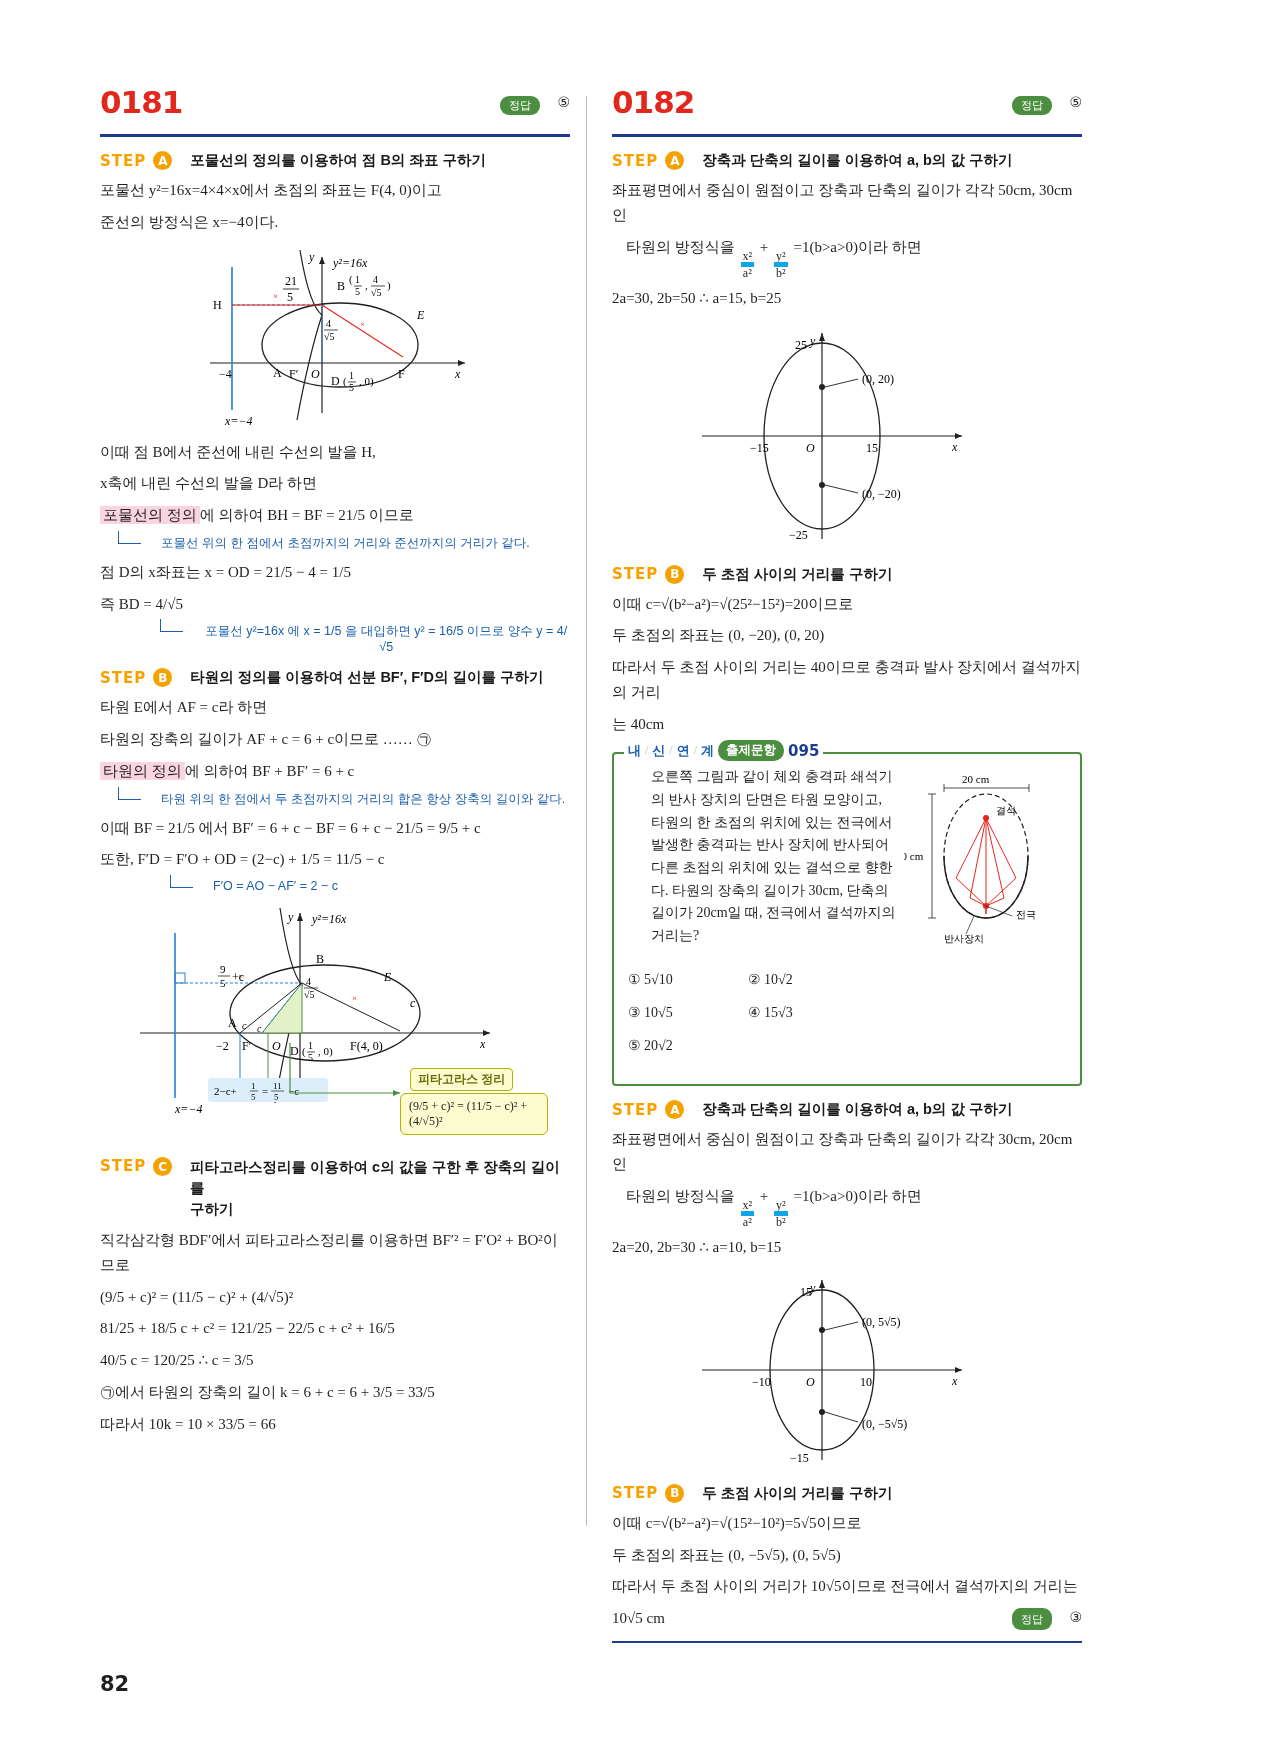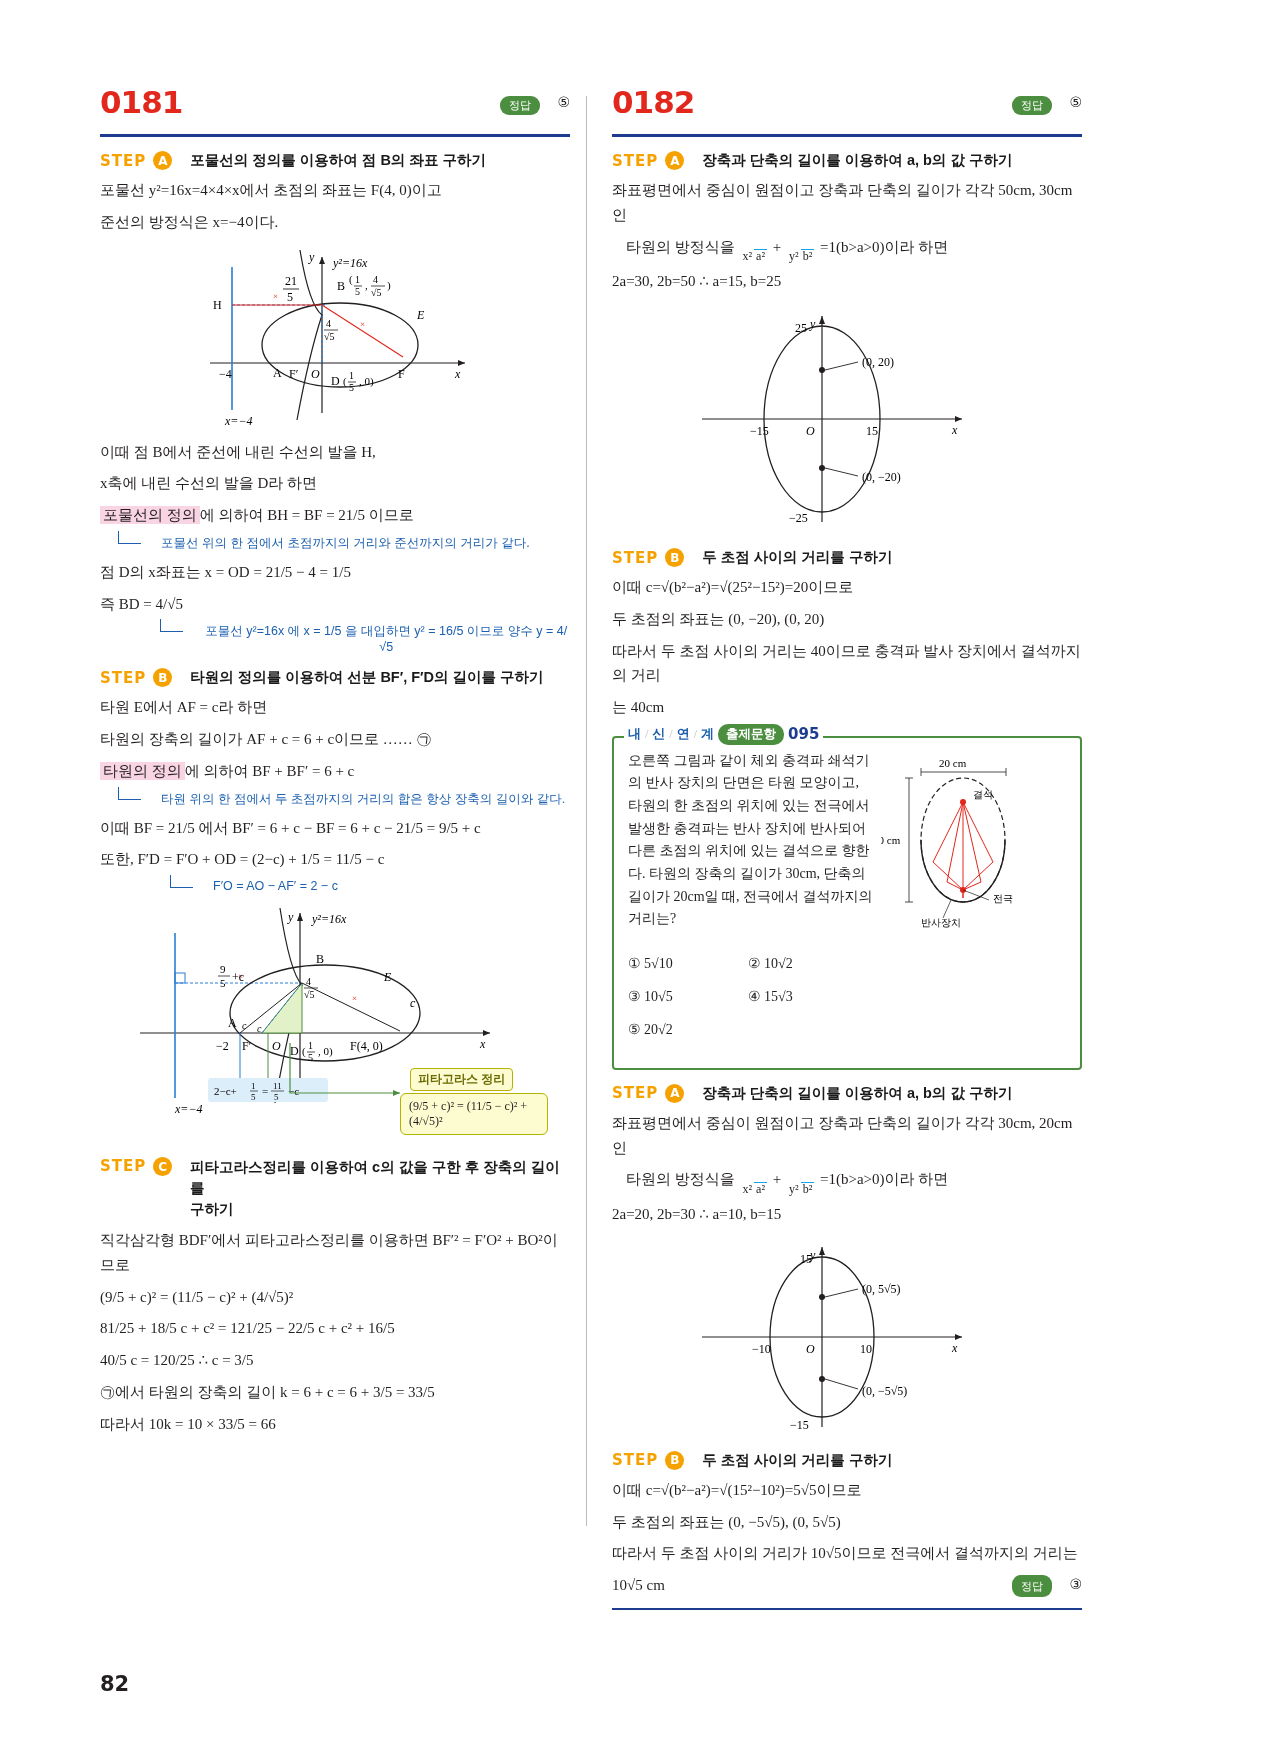--- a/index.html
+++ b/index.html
@@ -28,33 +28,33 @@
   .step-badge{width:19px;height:19px;border-radius:50%;background:#f5a200;color:#fff;font-family:"DejaVu Sans",sans-serif;font-size:12px;font-weight:bold;display:flex;align-items:center;justify-content:center;}
   .step-badge.b{background:#f5a200;}
   .step-title{font-family:"Liberation Sans",sans-serif;font-weight:bold;font-size:14.5px;color:#1a1a1a;margin-left:11px;}
   .step-title.wrap{line-height:1.45;}
   
   p.t{margin:7px 0;font-size:15px;line-height:1.65;}
   .hl-pink{background:#f9d5e4;padding:1px 3px;}
   .note-blue{color:#1b5fae;font-size:12.5px;font-family:"Liberation Sans",sans-serif;}
   .note-wrap{display:flex;gap:20px;align-items:flex-start;margin:2px 0 8px 18px;}
   .elbow{display:inline-block;width:22px;height:12px;border-left:1.4px solid #1b5fae;border-bottom:1.4px solid #1b5fae;margin-top:-4px;}
-  .frac{display:inline-flex;flex-direction:row;align-items:center;vertical-align:-0.55em;margin:0 2px;line-height:1;}
+  .frac{display:inline-flex;flex-direction:column;align-items:center;vertical-align:-0.55em;margin:0 2px;line-height:1;}
   .frac .num{font-size:12px;padding:0 2px;}
-  .frac .den{font-size:12px;padding:0 2px;border-top:1px solid #0ea5e9;}
+  .frac .den{font-size:12px;padding:0 2px;border-top:5px solid #0ea5e9;}
   
   .fig{position:relative;margin:10px auto;}
   
   .insert{border:2px solid #4c8e3f;border-radius:4px;margin:16px 0 10px 0;padding:12px 14px 14px 14px;position:relative;}
   .insert-tab{position:absolute;left:10px;top:-14px;background:#fff;padding:0 4px;display:flex;align-items:center;gap:4px;}
   .tab-k{font-family:"Liberation Sans",sans-serif;font-weight:bold;font-size:13px;color:#1b5fae;}
   .tab-sl{color:#b9b9b9;font-size:12px;}
   .tab-chip{background:#4c8e3f;color:#ffffff;font-family:"Liberation Sans",sans-serif;font-weight:bold;font-size:12.5px;border-radius:10px;padding:2px 8px;}
   .tab-num{font-family:"DejaVu Sans",sans-serif;font-weight:bold;font-size:15px;color:#1b3c8f;}
-  .ins-body{display:flex;gap:8px;}
+  .ins-body{display:flex;gap:8px;margin-left:23px;}
   .ins-text{font-size:14px;line-height:1.62;flex:1;}
   .choices{margin-top:10px;font-size:14px;}
   .choices div{display:flex;margin:16px 0;}
   .choices span.c1{width:120px;}
   .pg-num{position:absolute;left:100px;top:1672px;font-family:"DejaVu Sans",sans-serif;font-weight:bold;font-size:21px;}
   .pyth-box{background:#fdfbd0;border:1.5px solid #b3b300;border-radius:6px;padding:5px 8px;font-size:12px;}
   .pyth-label{background:#fdfbd0;border:1.5px solid #b3b300;border-radius:4px;padding:2px 7px;font-family:"Liberation Sans",sans-serif;font-weight:bold;font-size:12px;color:#6a6a00;}
   svg text{font-family:"Liberation Serif",serif;}
 </style>
 </head>

